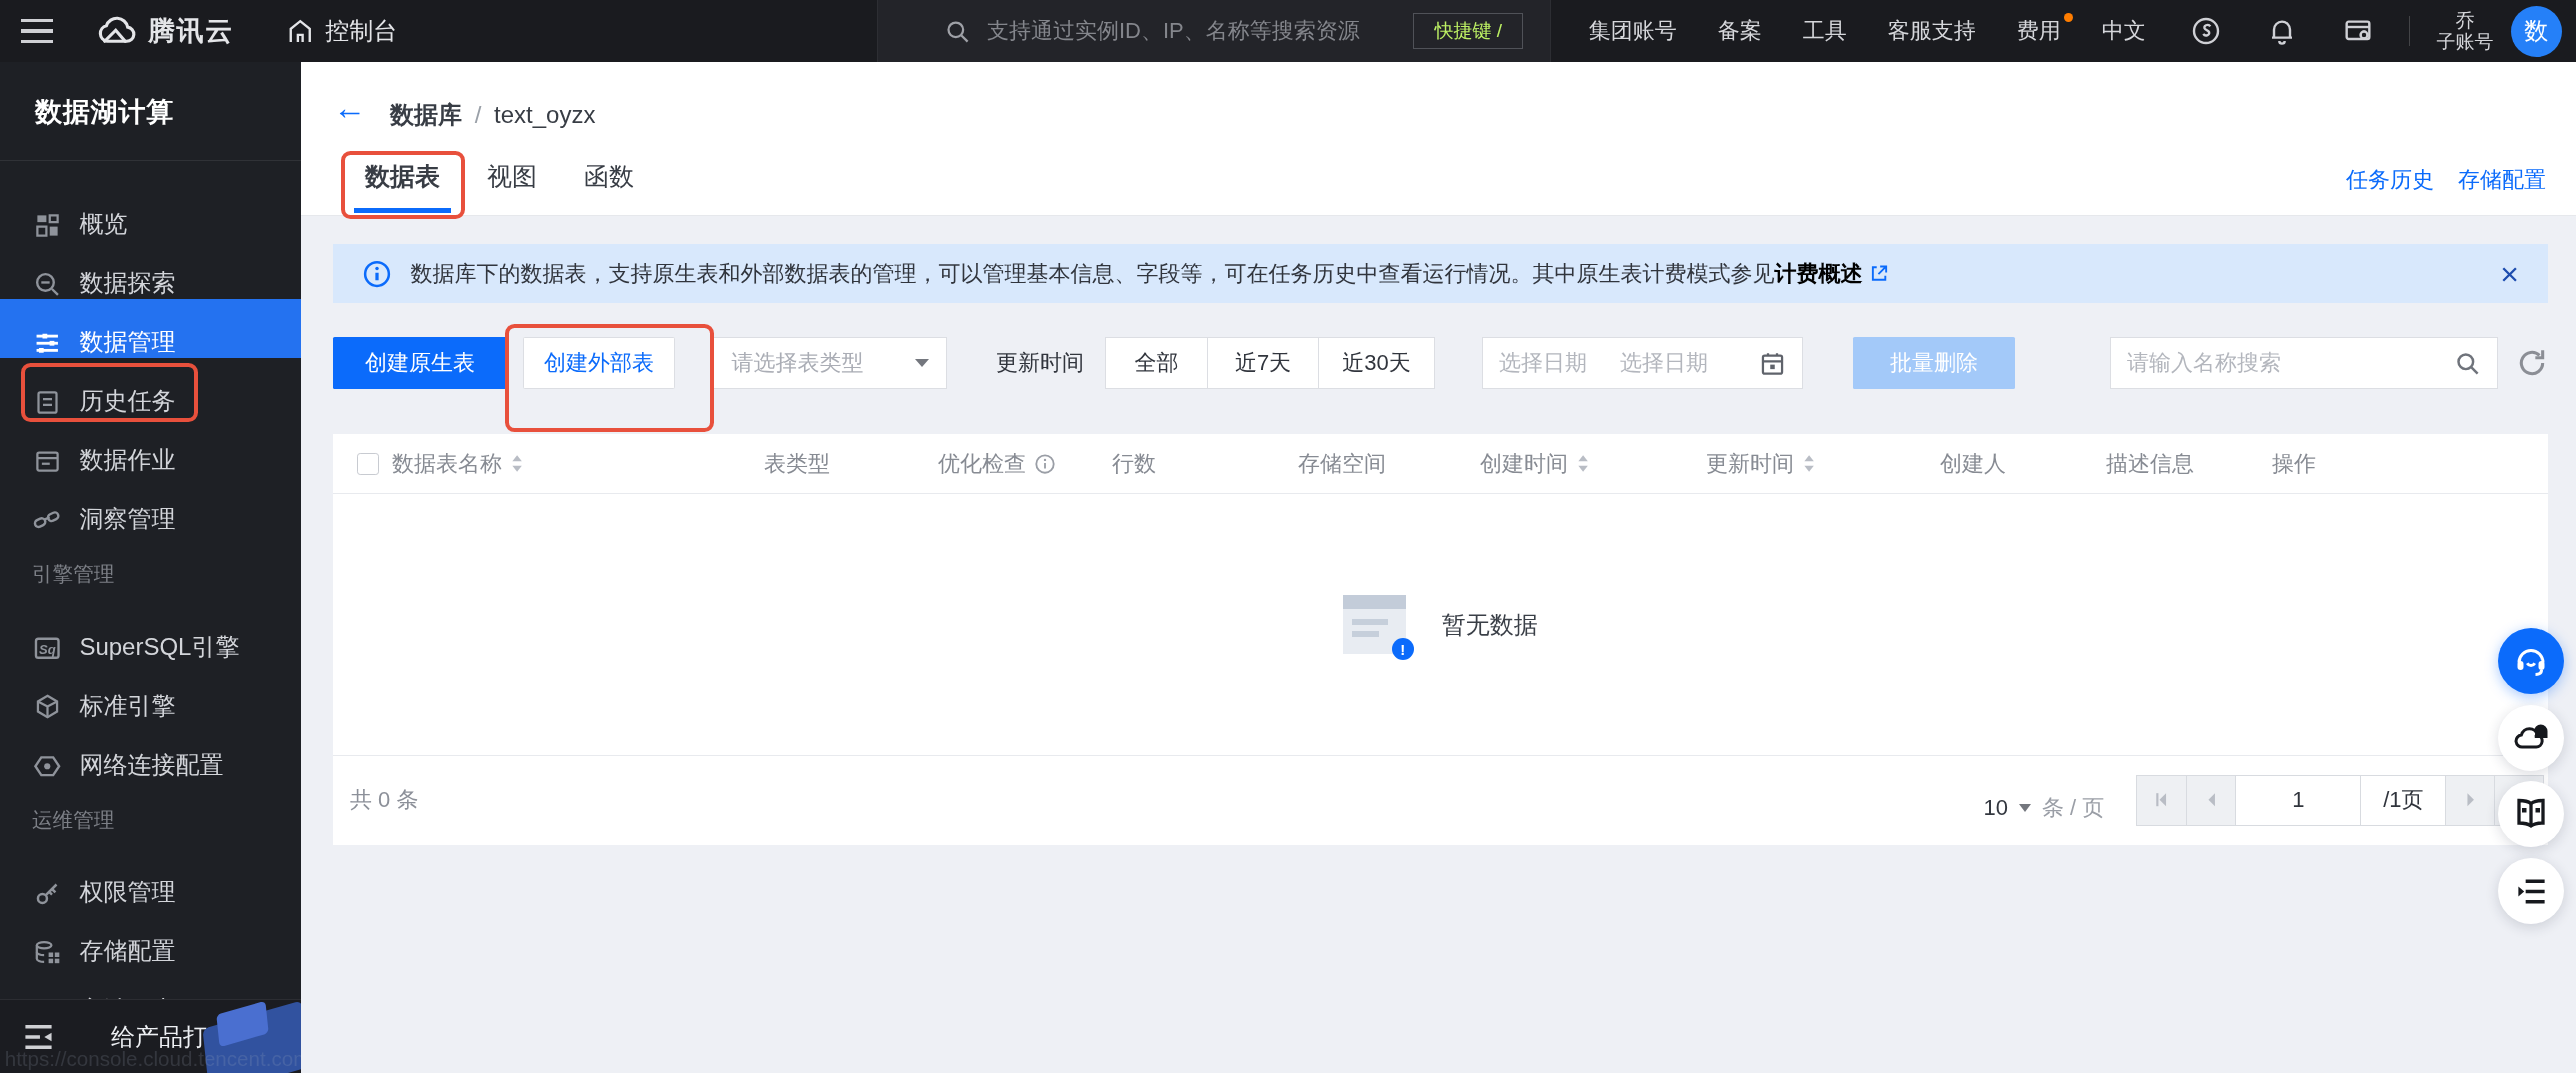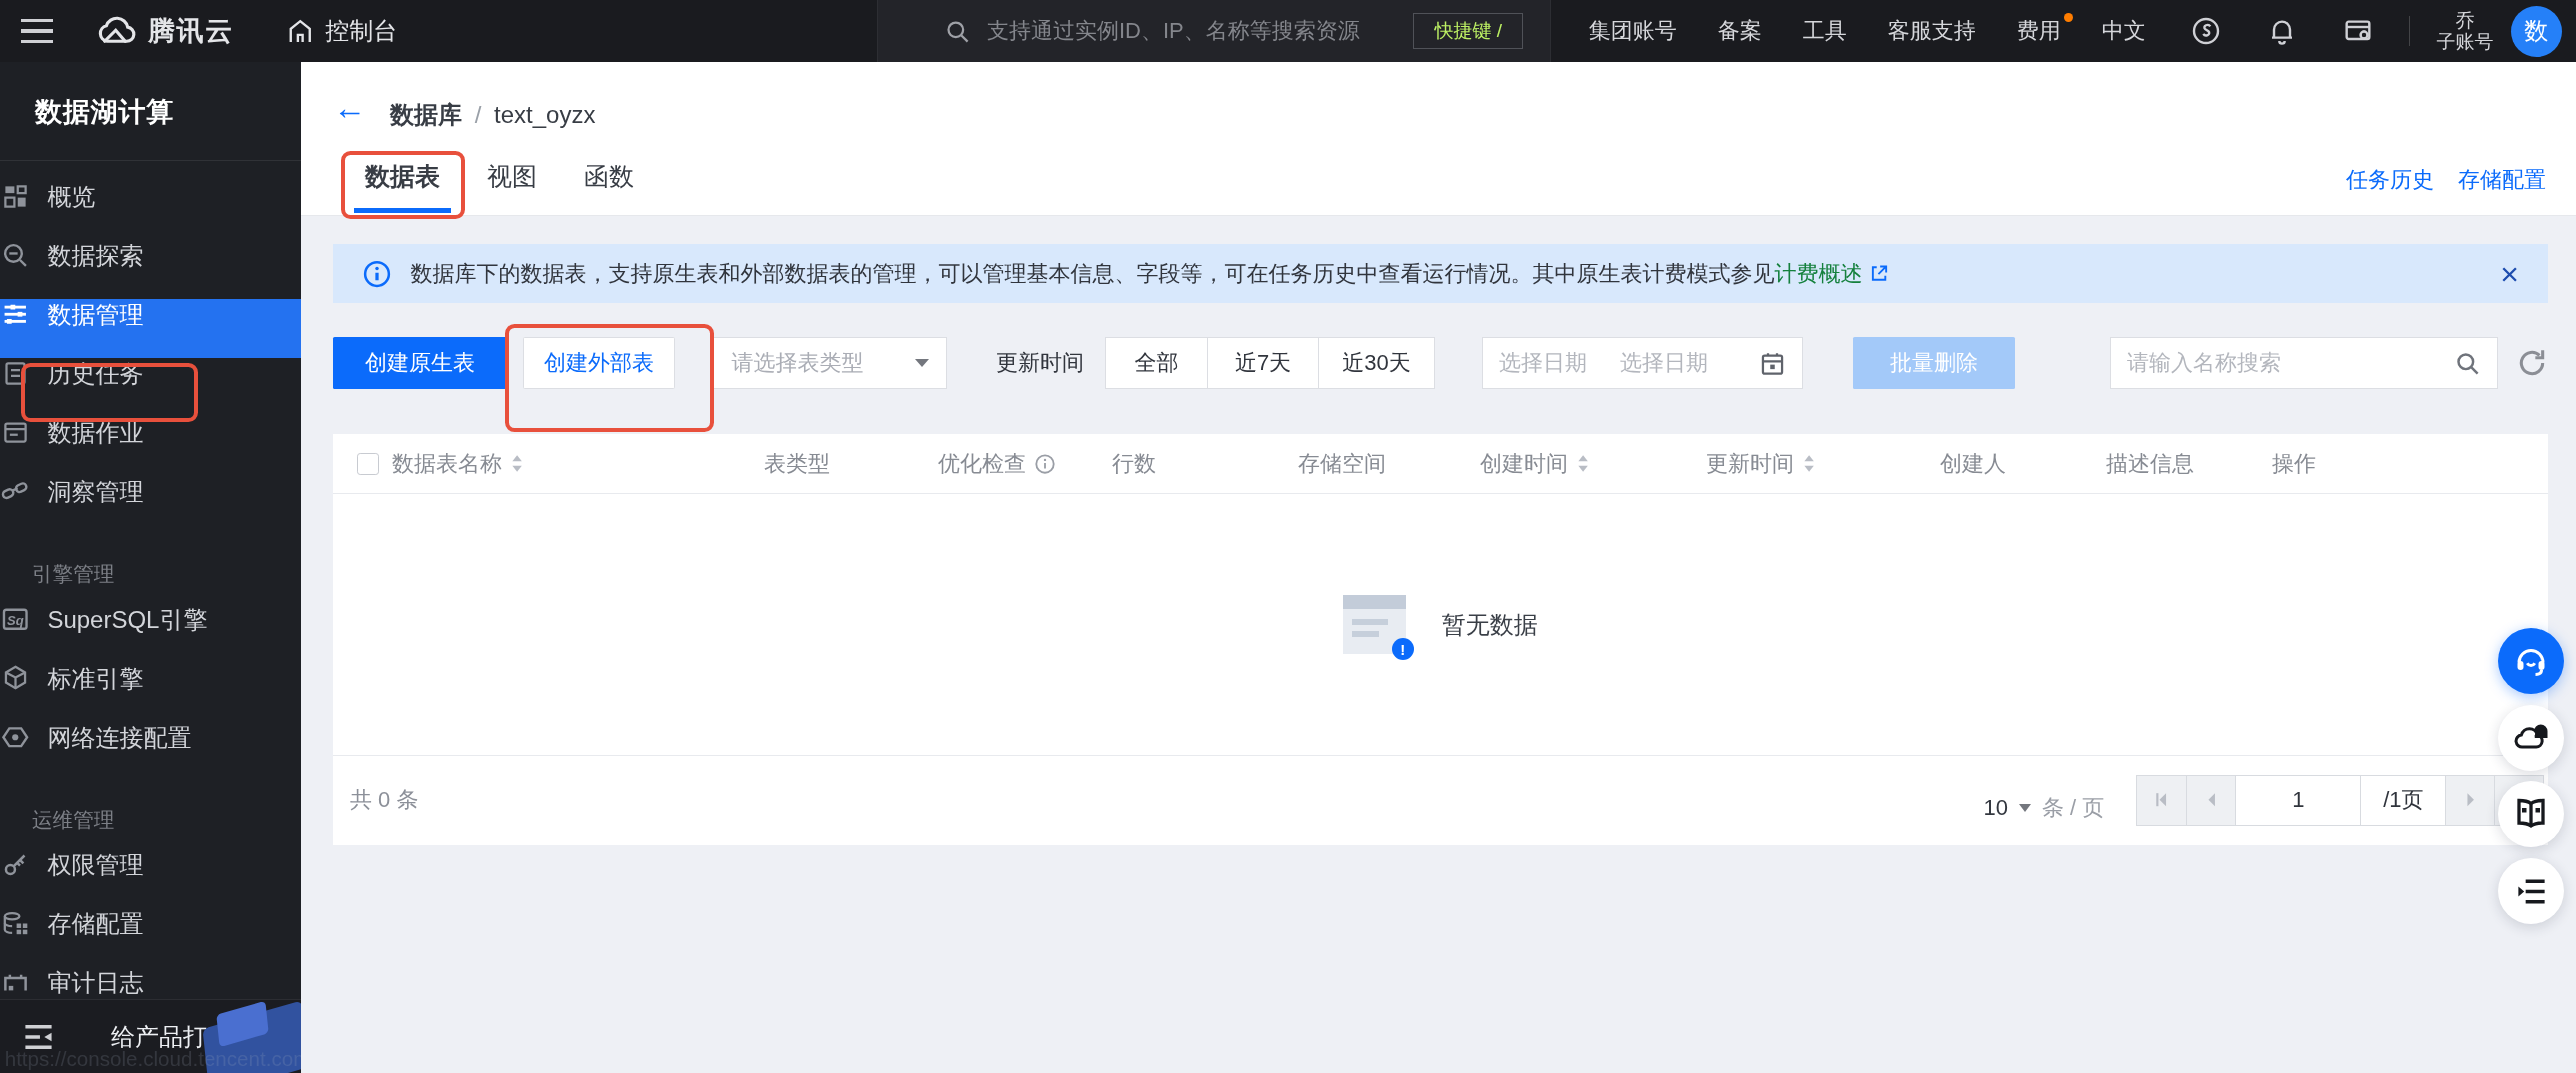--- a/index.html
+++ b/index.html
@@ -23,21 +23,21 @@
   .tn-icon { margin-left:44px; width:32px; height:32px; display:flex; align-items:center; justify-content:center; cursor:pointer; }
   .tn-divider { width:0.8px; height:30px; background:rgba(255,255,255,.18); margin-left:35px; }
   .tn-user { margin-left:27px; text-align:center; font-size:19px; line-height:21.4px; color:#d6d7db; cursor:pointer; }
   .avatar { margin-left:17.4px; width:51px; height:51px; border-radius:50%; background:#2580f8; color:#fff; font-size:24px; display:flex; align-items:center; justify-content:center; cursor:pointer; }
 
   
   .sidebar { position:absolute; left:0; top:62px; width:301px; bottom:0; background:#1e2025; overflow:hidden; z-index:10; }
   .sb-title { padding:32px 0 0 35px; font-size:27px; font-weight:bold; color:#fff; letter-spacing:0.8px; }
   .sb-divider { margin-top:30px; height:0.8px; background:#303237; }
   .sb-nav { margin-top:20.6px; }
-  .sb-item { height:59px; display:flex; align-items:flex-start; cursor:pointer; }
+  .sb-item { height:59px; display:flex; align-items:flex-end; padding-left:32px; cursor:pointer; }
   .sb-item .ic { width:30px; height:30px; color:#8f939b; flex:0 0 30px; display:flex; align-items:center; justify-content:center; }
   .sb-item .lb { margin-left:17.4px; font-size:24px; color:#d3d5da; white-space:nowrap; }
   .sb-item.active { background:#2472f0; }
   .sb-item.active .ic { color:#fff; }
   .sb-item.active .lb { color:#fff; }
   .sb-section { height:59px; margin-top:9.5px; display:flex; align-items:center; padding-left:32px; font-size:20.6px; color:#7c7f86; }
   .sb-footer { position:absolute; left:0; right:0; bottom:0; height:74px; background:#1b1c21; border-top:0.8px solid #2c2d32; display:flex; align-items:center; z-index:3; }
   .collapse-btn { margin-left:20.6px; width:35px; height:32px; color:#cfd0d4; cursor:pointer; }
   .rate { position:absolute; left:111px; display:flex; align-items:center; gap:12.7px; font-size:24px; color:#eef0f4; cursor:pointer; }
   .sb-decor { position:absolute; right:-11px; bottom:-12.7px; width:135px; height:95px; z-index:-0; }
@@ -55,21 +55,21 @@
   .tabs { position:absolute; left:64px; top:100px; display:flex; gap:47px; }
   .tab { font-size:25px; color:#383d45; line-height:28.5px; position:relative; cursor:pointer; }
   .tab.active { font-weight:bold; }
   .tab.active::after { content:""; position:absolute; left:-11px; right:-11px; bottom:-22px; height:4.7px; background:#0b6bfb; }
   .header-links { position:absolute; right:30px; top:103px; display:flex; gap:24px; }
   .header-links span { font-size:22px; color:#0b6bfb; cursor:pointer; }
 
   .content { position:absolute; left:0; right:0; top:154px; bottom:0; }
   .banner { position:absolute; left:32px; right:28.5px; top:28px; height:59px; background:#d8e8fc; display:flex; align-items:center; padding:0 28.5px; }
   .banner .txt { margin-left:19px; font-size:22px; color:#31353d; }
-  .banner .lnk { color:#15803d; cursor:pointer; }
+  .banner .lnk { color:#000000; cursor:pointer;font-weight:bold; }
   .banner .close { margin-left:auto; font-size:32px; color:#1d4cae; line-height:32px; cursor:pointer; }
 
   .toolbar { position:absolute; left:32px; right:28.5px; top:121px; height:52px; }
   .btn { position:absolute; top:0; height:52px; font-size:22px; display:flex; align-items:center; justify-content:center; border-radius:1.6px; cursor:pointer; }
   .btn-primary { left:0; width:174px; background:#0b6bfb; color:#fff; }
   .btn-outline { left:190px; width:152px; background:#fff; border:0.8px solid #dcdee3; color:#0b6bfb; }
   .select { position:absolute; left:380px; width:234px; top:0; height:52px; background:#fff; border:0.8px solid #dcdee3; display:flex; align-items:center; padding:0 17.4px; font-size:22px; color:#aaadb5; cursor:pointer; }
   .select .arr { margin-left:auto; width:0; height:0; border-left:7.1px solid transparent; border-right:7.1px solid transparent; border-top:8.7px solid #74777e; }
   .tb-label { position:absolute; left:663px; top:0; height:52px; display:flex; align-items:center; font-size:22px; color:#31353d; }
   .seg { position:absolute; left:772px; top:0; height:52px; display:flex; border:0.8px solid #dcdee3; background:#fff; }

